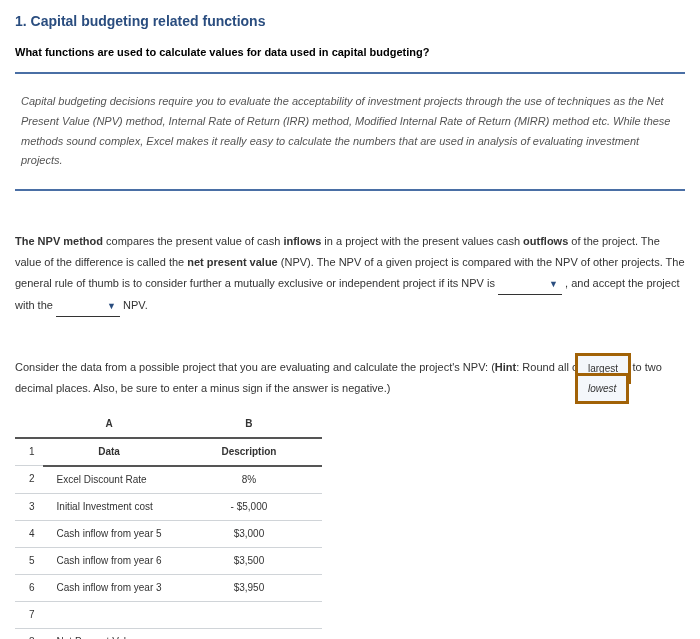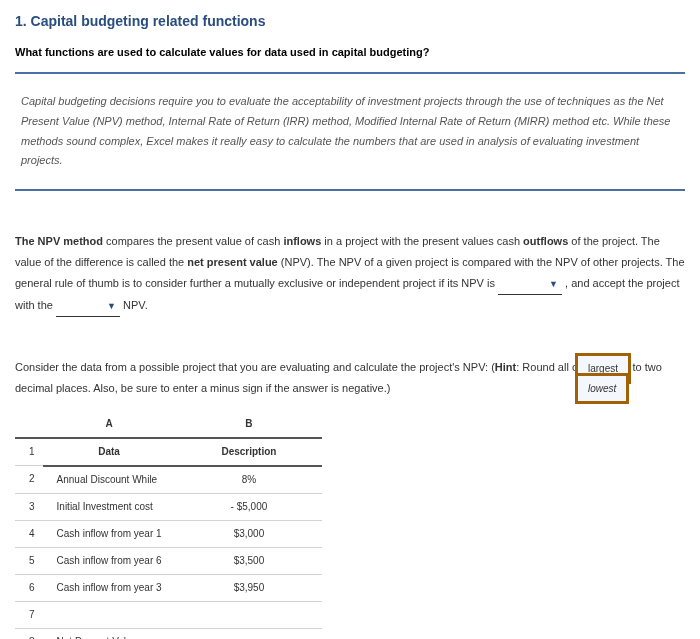--- a/index.html
+++ b/index.html
@@ -129,31 +129,31 @@
     <th>A</th>
     <th>B</th>
   </tr>
   <tr>
     <td class="idx">1</td>
     <th>Data</th>
     <th>Description</th>
   </tr>
   <tr>
         <td class="idx">2</td>
-        <td class="row-label">Annual Discount While</td>
+        <td class="row-label">Excel Discount Rate</td>
         <td>8%</td>
       </tr>
   <tr>
         <td class="idx">3</td>
         <td class="row-label">Initial Investment cost</td>
         <td>- $5,000</td>
       </tr>
   <tr>
         <td class="idx">4</td>
-        <td class="row-label">Cash inflow from year 1</td>
+        <td class="row-label">Cash inflow from year 5</td>
         <td>$3,000</td>
       </tr>
   <tr>
         <td class="idx">5</td>
         <td class="row-label">Cash inflow from year 6</td>
         <td>$3,500</td>
       </tr>
   <tr>
         <td class="idx">6</td>
         <td class="row-label">Cash inflow from year 3</td>

